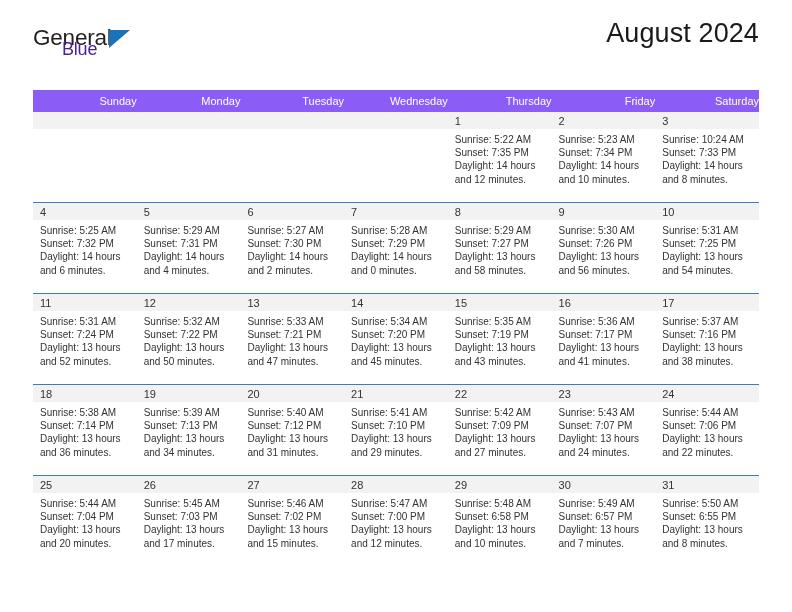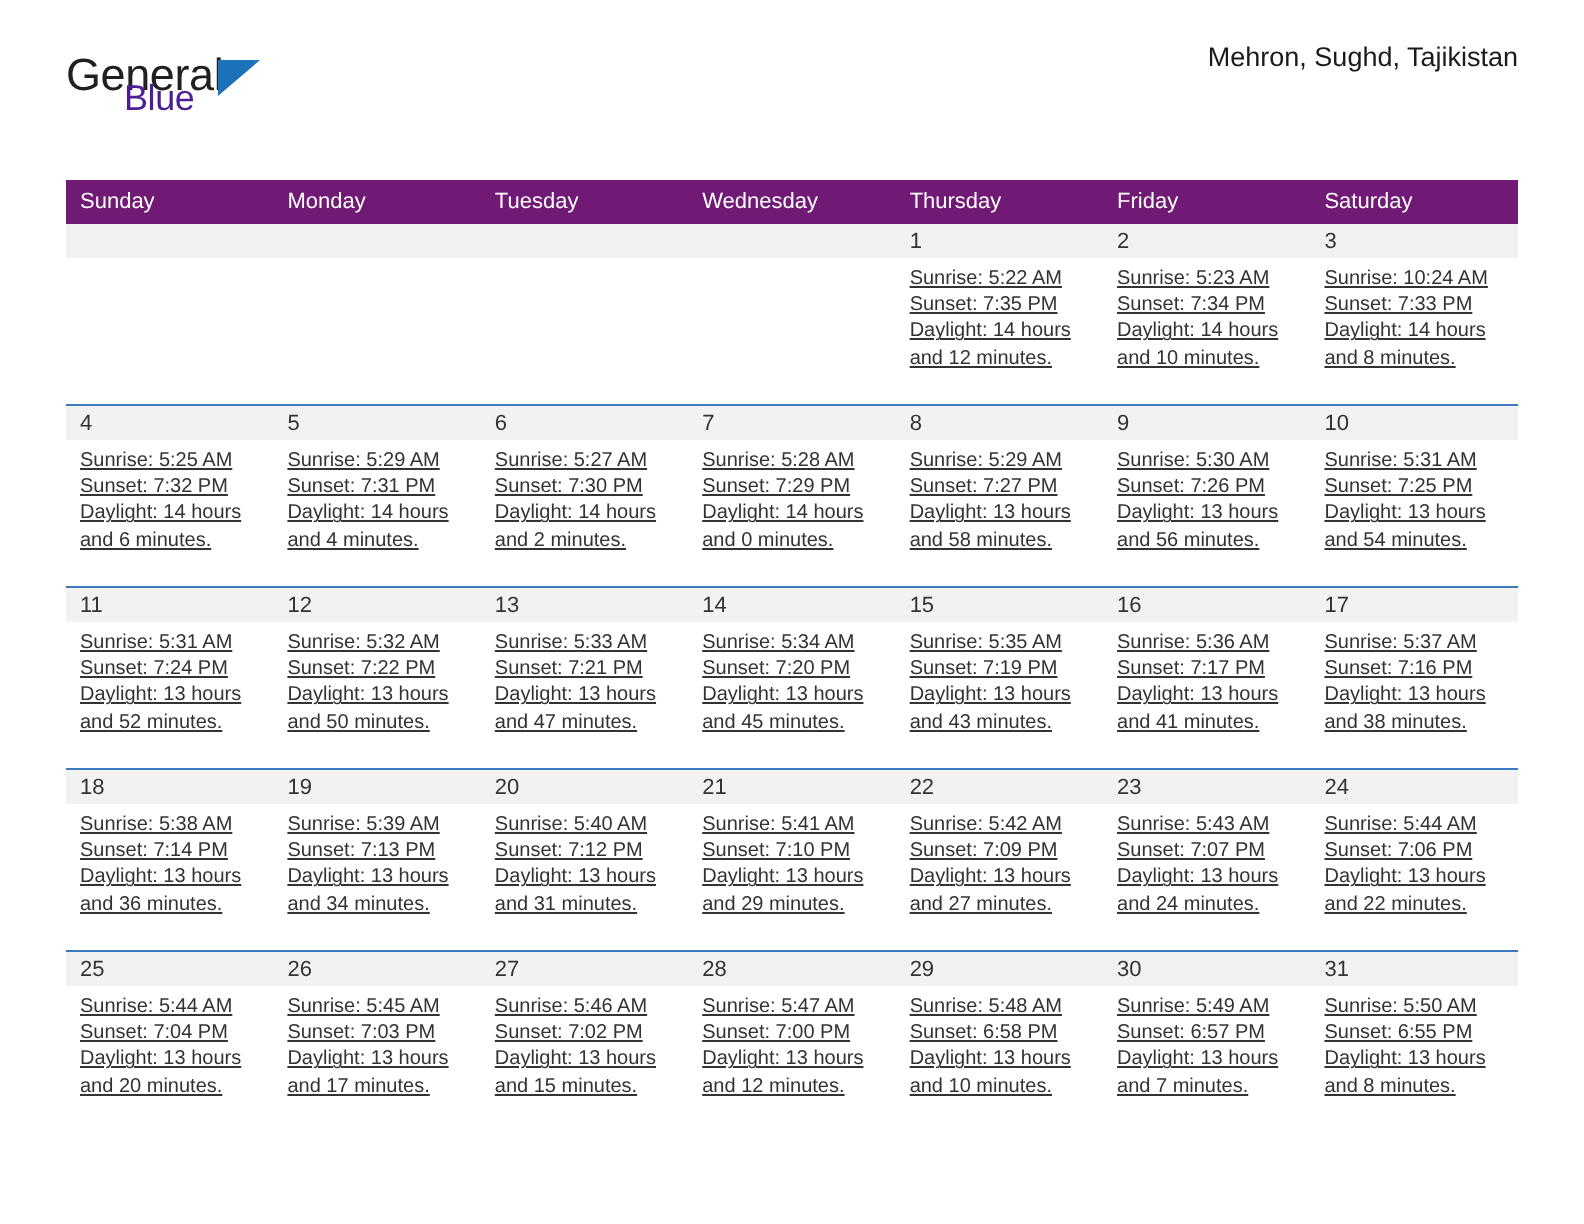--- a/index.html
+++ b/index.html
@@ -81,25 +81,25 @@
     margin-top: 3px;
   }
 
   
   .calendar {
     width: 726px;
     border-collapse: collapse;
     table-layout: fixed;
   }
   .calendar th {
-    background: #701a75;
+    background: #8b5cf6;
     color: #ffffff;
     font-size: 11px;
     font-weight: normal;
-    text-align: left;
+    text-align: right;
     padding: 5px 0 5px 7px;
     height: 20px;
   }
   .calendar td {
     vertical-align: top;
     padding: 0;
     border-top: 1px solid #3a7cbe;
     height: 90px;
     background: #ffffff;
   }
@@ -119,41 +119,40 @@
     line-height: 16px;
   }
   .daycell.empty .daynum-band {
     background: #f2f2f2;
   }
   .dayinfo {
     padding: 4px 7px 0 7px;
     font-size: 10px;
     line-height: 13.2px;
     color: #333333;
-    text-decoration: underline;
   }
   .dayinfo div {
     white-space: nowrap;
   }
 </style>
 </head>
 <body>
 
 <div class="page">
 
   <div class="header">
 
     <div class="logo">
       <span class="logo-general">General</span>
       <span class="logo-tri"></span>
       <span class="logo-blue">Blue</span>
     </div>
 
     <div class="title-block">
-      <div class="cal-subtitle">Mehron, Sughd, Tajikistan</div>
+      <div class="cal-title">August 2024</div>
     </div>
 
   </div>
 
   <table class="calendar">
     <thead>
       <tr id="weekday-header-row">
           <th>Sunday</th>
           <th>Monday</th>
           <th>Tuesday</th>

